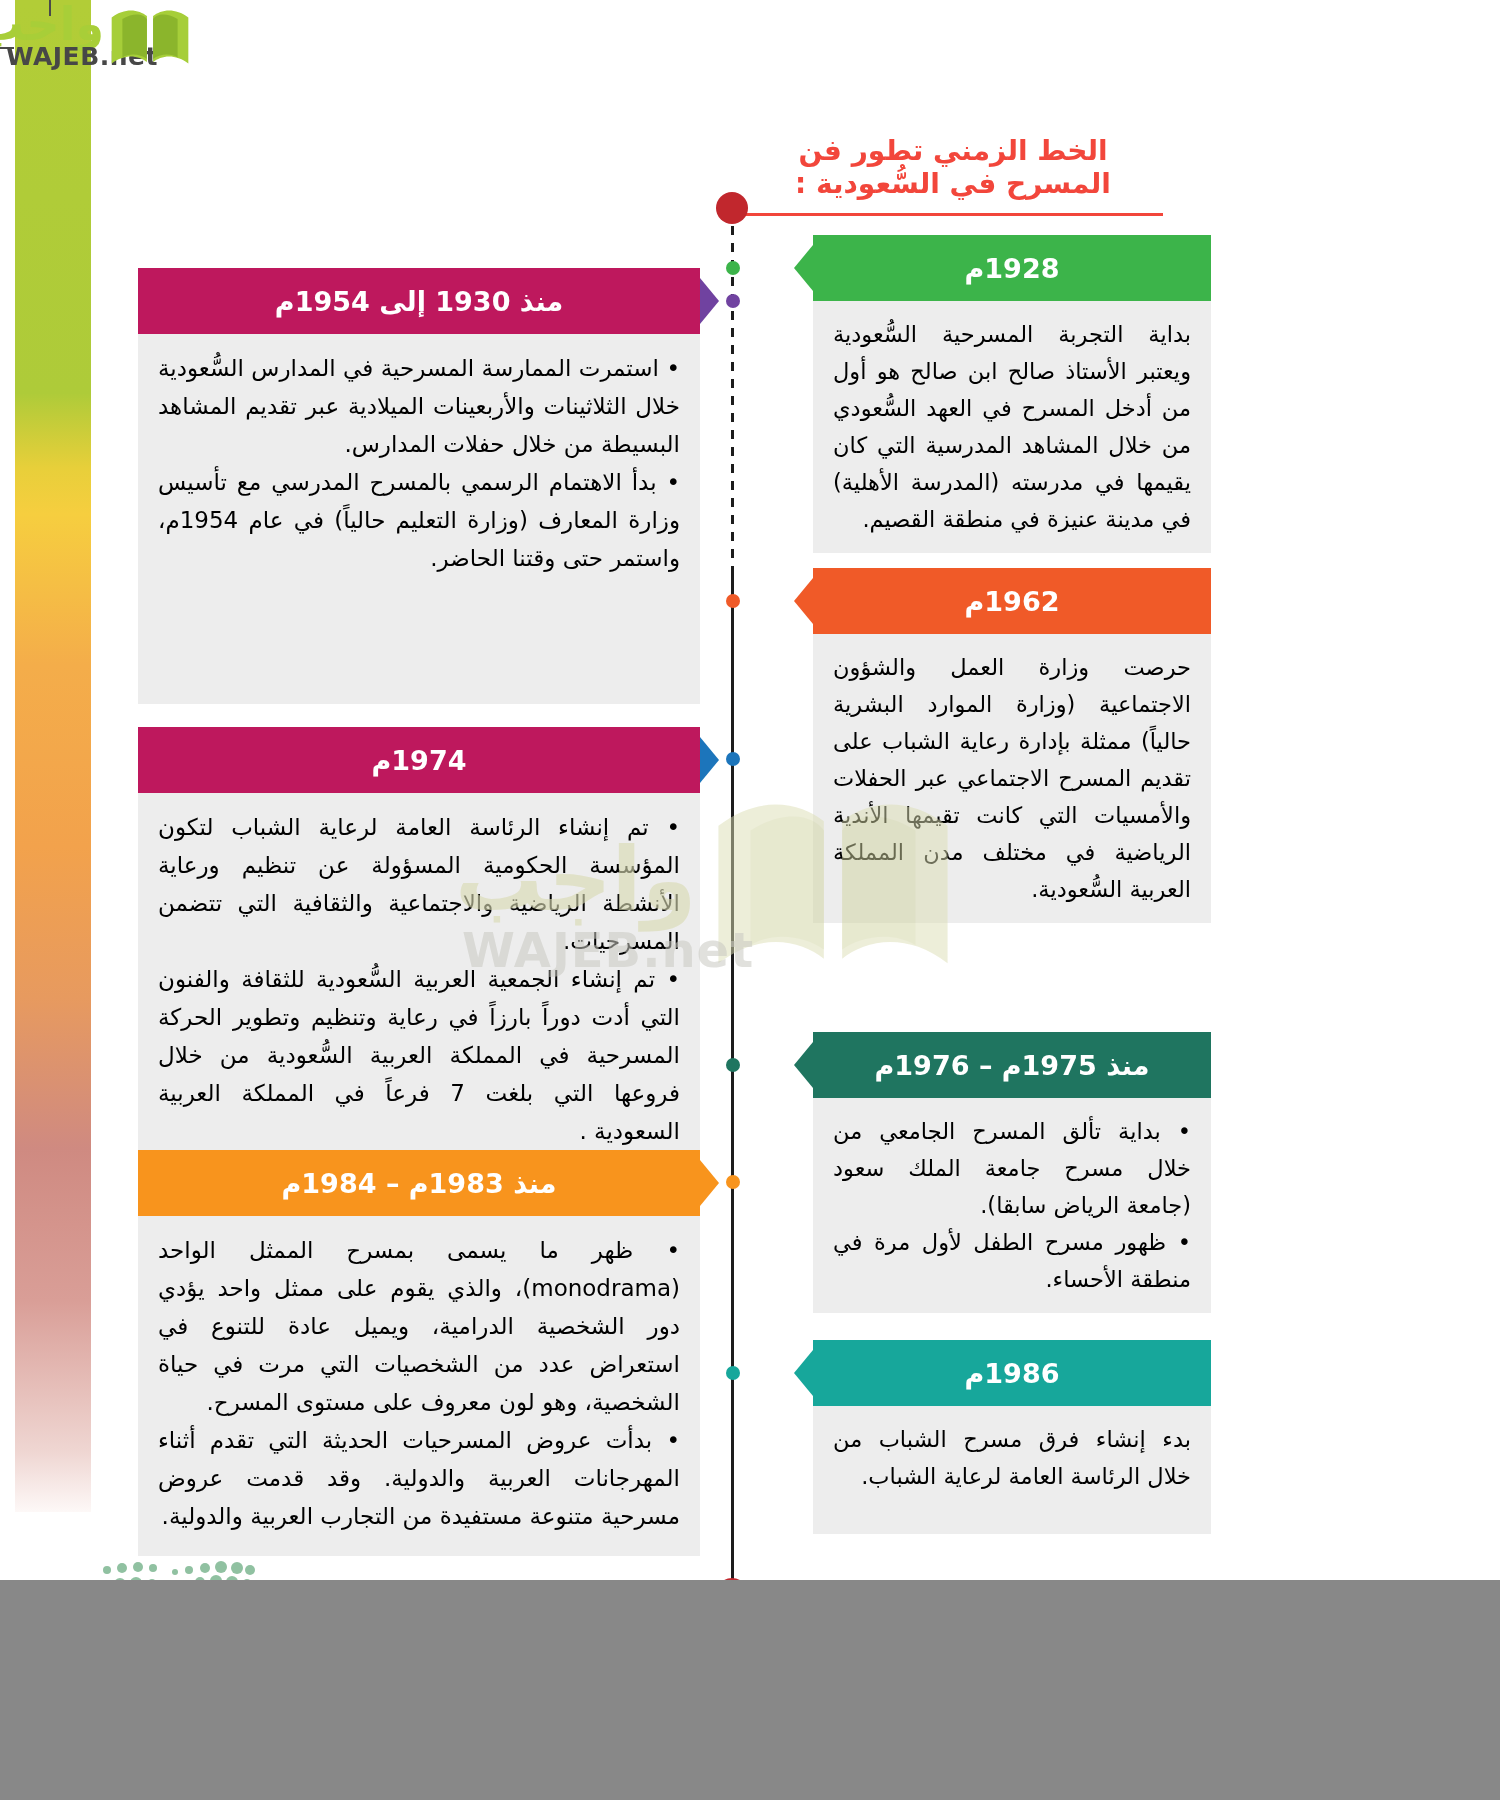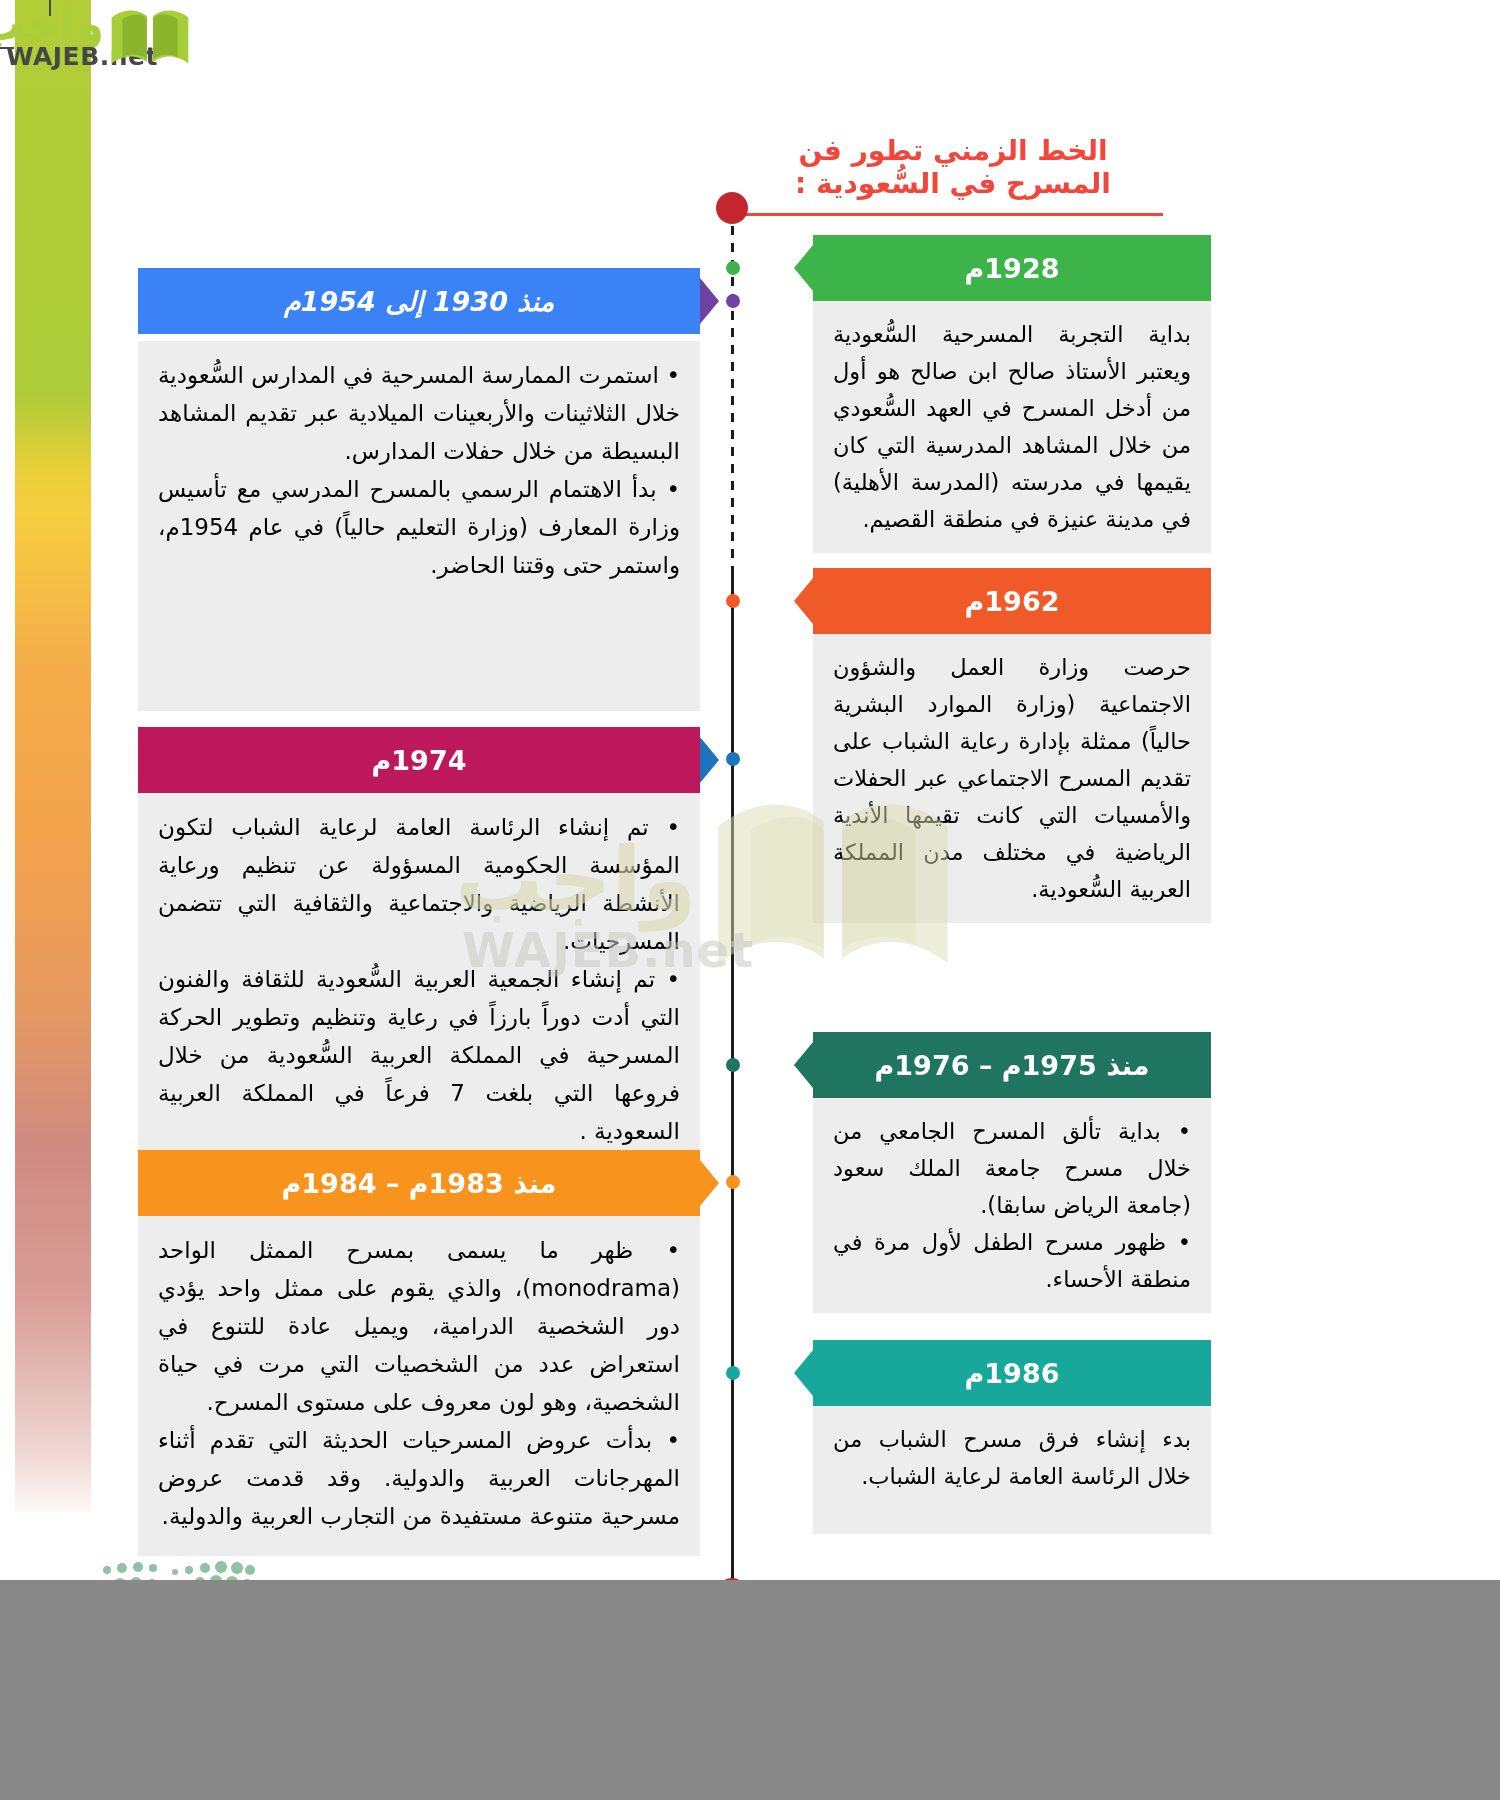--- a/index.html
+++ b/index.html
@@ -114,24 +114,24 @@
   <section class="ev side-right c0" style="top:235px;">
     <header class="ev-h" style="background-color: rgb(60, 180, 74);">
       <span>1928م</span>
     </header>
     <div class="ev-b" style="min-height:212px;">
       <p>بداية التجربة المسرحية السُّعودية ويعتبر الأستاذ صالح ابن صالح هو أول من أدخل المسرح في العهد السُّعودي من خلال المشاهد المدرسية التي كان يقيمها في مدرسته (المدرسة الأهلية) في مدينة عنيزة في منطقة القصيم.</p>
     </div>
   </section>
 
   <section class="ev side-left c1" style="top:268px;">
-    <header class="ev-h" style="background-color: #3b82f6; font-style: italic;">
+    <header class="ev-h" style="background-color: #be185d;">
       <span>منذ 1930 إلى 1954م</span>
     </header>
-    <div class="ev-b" style="min-height:370px;margin-top:7px;">
+    <div class="ev-b" style="min-height:370px;">
       <p>• استمرت الممارسة المسرحية في المدارس السُّعودية خلال الثلاثينات والأربعينات الميلادية عبر تقديم المشاهد البسيطة من خلال حفلات المدارس.</p>
       <p>• بدأ الاهتمام الرسمي بالمسرح المدرسي مع تأسيس وزارة المعارف (وزارة التعليم حالياً) في عام 1954م، واستمر حتى وقتنا الحاضر.</p>
     </div>
   </section>
 
   <section class="ev side-right c2" style="top:568px;">
     <header class="ev-h" style="background-color: rgb(240, 90, 40);">
       <span>1962م</span>
     </header>
     <div class="ev-b" style="min-height:200px;">

